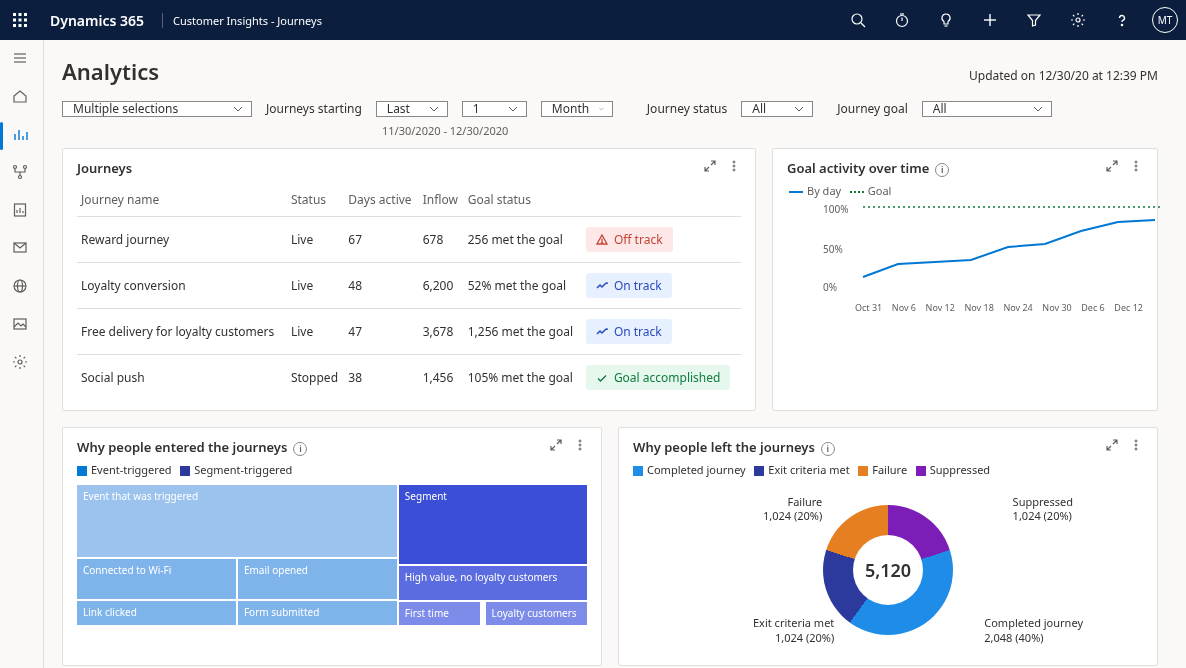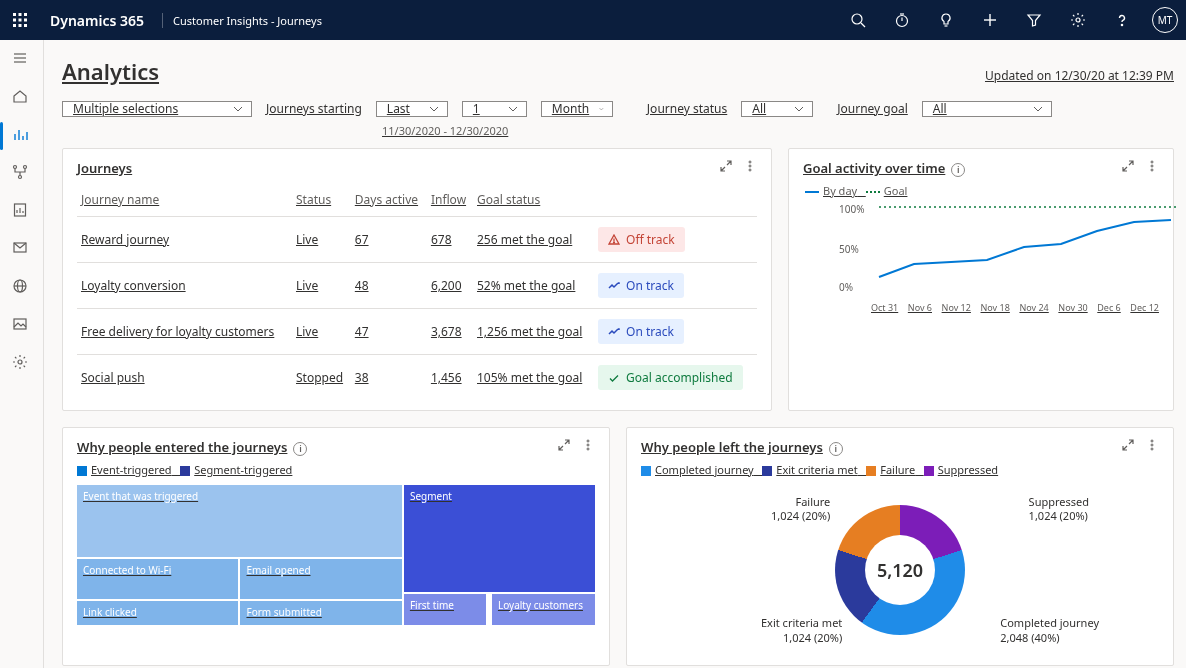--- a/index.html
+++ b/index.html
@@ -50,21 +50,21 @@
   .subbrand { font-size:11px; padding:0 10px; border-left:1px solid rgba(255,255,255,.3); }
   .top-header .spacer { flex:1; }
   .hicon { width:36px; height:36px; display:flex; align-items:center; justify-content:center; color:#fff; }
   .hicon svg { stroke:#fff; fill:none; }
   .avatar { width:26px; height:26px; border-radius:50%; border:1px solid #fff; display:flex; align-items:center; justify-content:center; font-size:10px; margin-left:4px;}
   
   .shell { display:flex; height:628px; }
   .leftnav { width:44px; background:var(--light-bg); display:flex; flex-direction:column; align-items:center; padding-top:10px; gap:18px; border-right:1px solid var(--border);}
   .navicon { width:20px; height:20px; color:#605e5c; position:relative;}
   .navicon.active::before { content:""; position:absolute; left:-12px; top:-4px; bottom:-4px; width:3px; background:var(--blue); border-radius:2px;}
-  .main { flex:1; padding:10px 12px 0 18px; overflow:hidden;text-decoration:underline; }
+  .main { flex:1; padding:10px 28px 0 18px; overflow:hidden; }
   .titlebar { display:flex; align-items:baseline; justify-content:space-between; }
   h1 { font-size:22px; font-weight:600; margin:6px 0 14px 0; }
   .updated { font-size:12px; color:var(--text); }
   
   .filters { display:flex; align-items:center; gap:14px; flex-wrap:wrap; margin-bottom:4px;}
   .select {
     border:1px solid #8a8886; background:#fff; height:16px;
     display:flex; align-items:center; padding:0 8px 0 10px; gap:10px; min-width:60px;
     color:var(--text);
   }
@@ -428,20 +428,21 @@
         <div class="treemap">
           <div class="tm-left">
             <div class="tile lb" style="grid-column:1/3">Event that was triggered</div>
             <div class="tile mb">Connected to Wi-Fi</div>
             <div class="tile mb">Email opened</div>
             <div class="tile mb">Link clicked</div>
             <div class="tile mb">Form submitted</div>
           </div>
           <div class="tm-right">
             <div class="tile db" style="flex:2.2">Segment</div>
+            <div class="tile db2" style="flex:.8">High value, no loyalty customers</div>
             <div style="flex:.7;display:flex;gap:6px">
               <div class="tile db3" style="flex:1">First time</div>
               <div class="tile db3" style="flex:1.3">Loyalty customers</div>
             </div>
           </div>
         </div>
       </div>
 
       <div class="card" style="flex:1">
         <div class="card-header">

